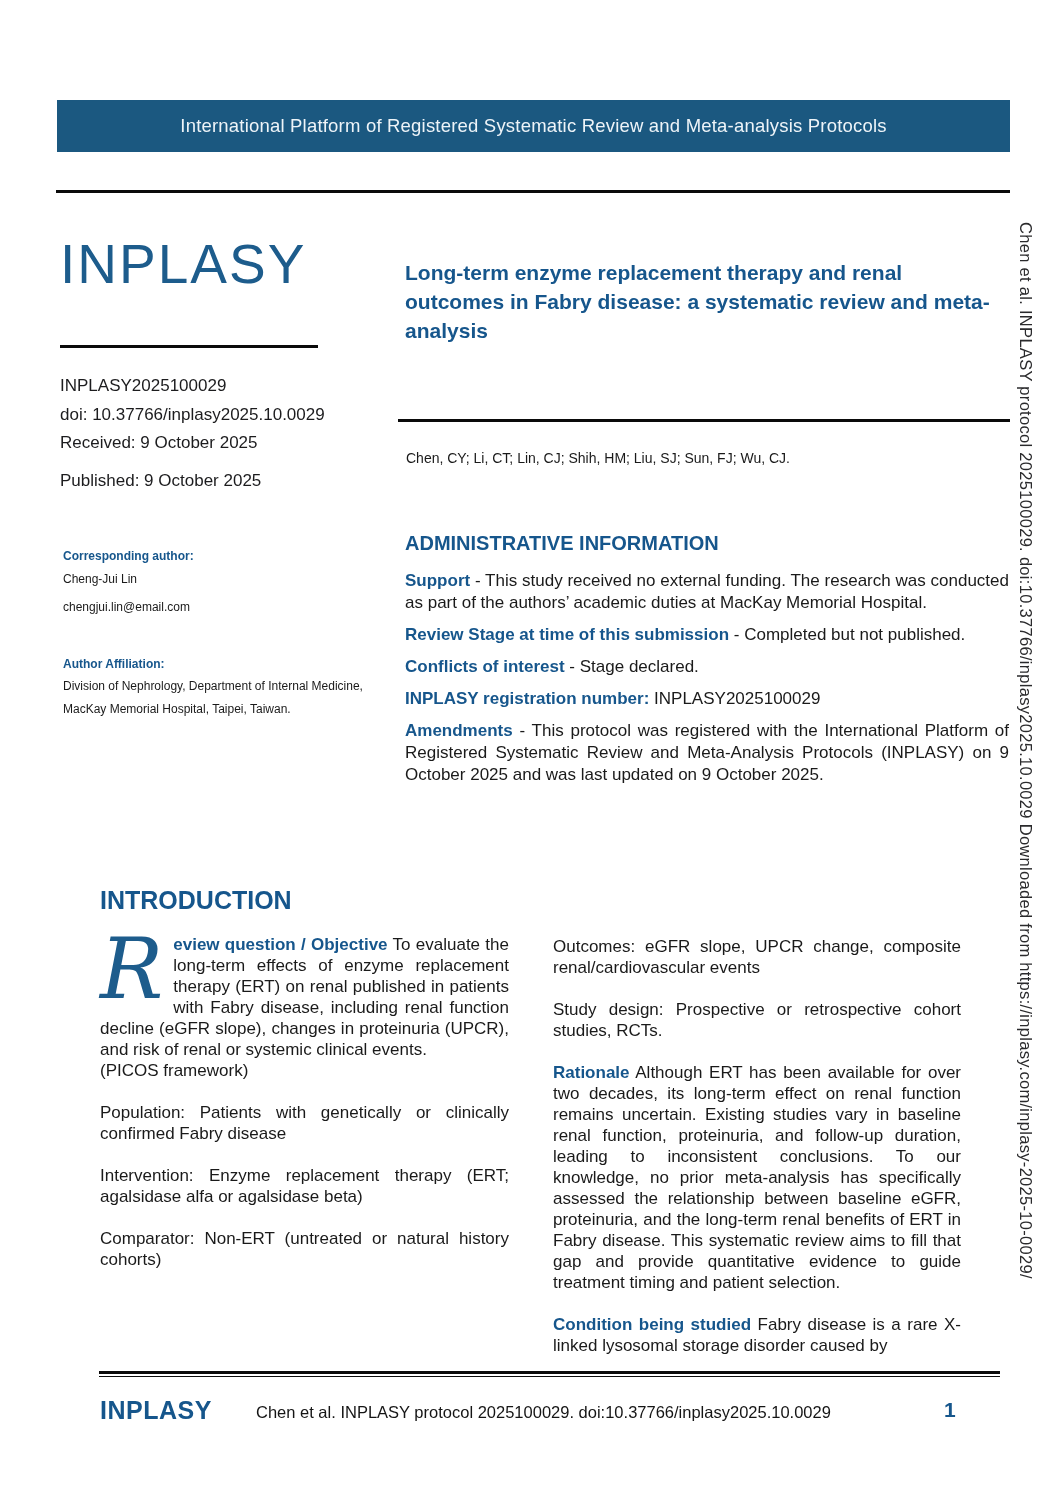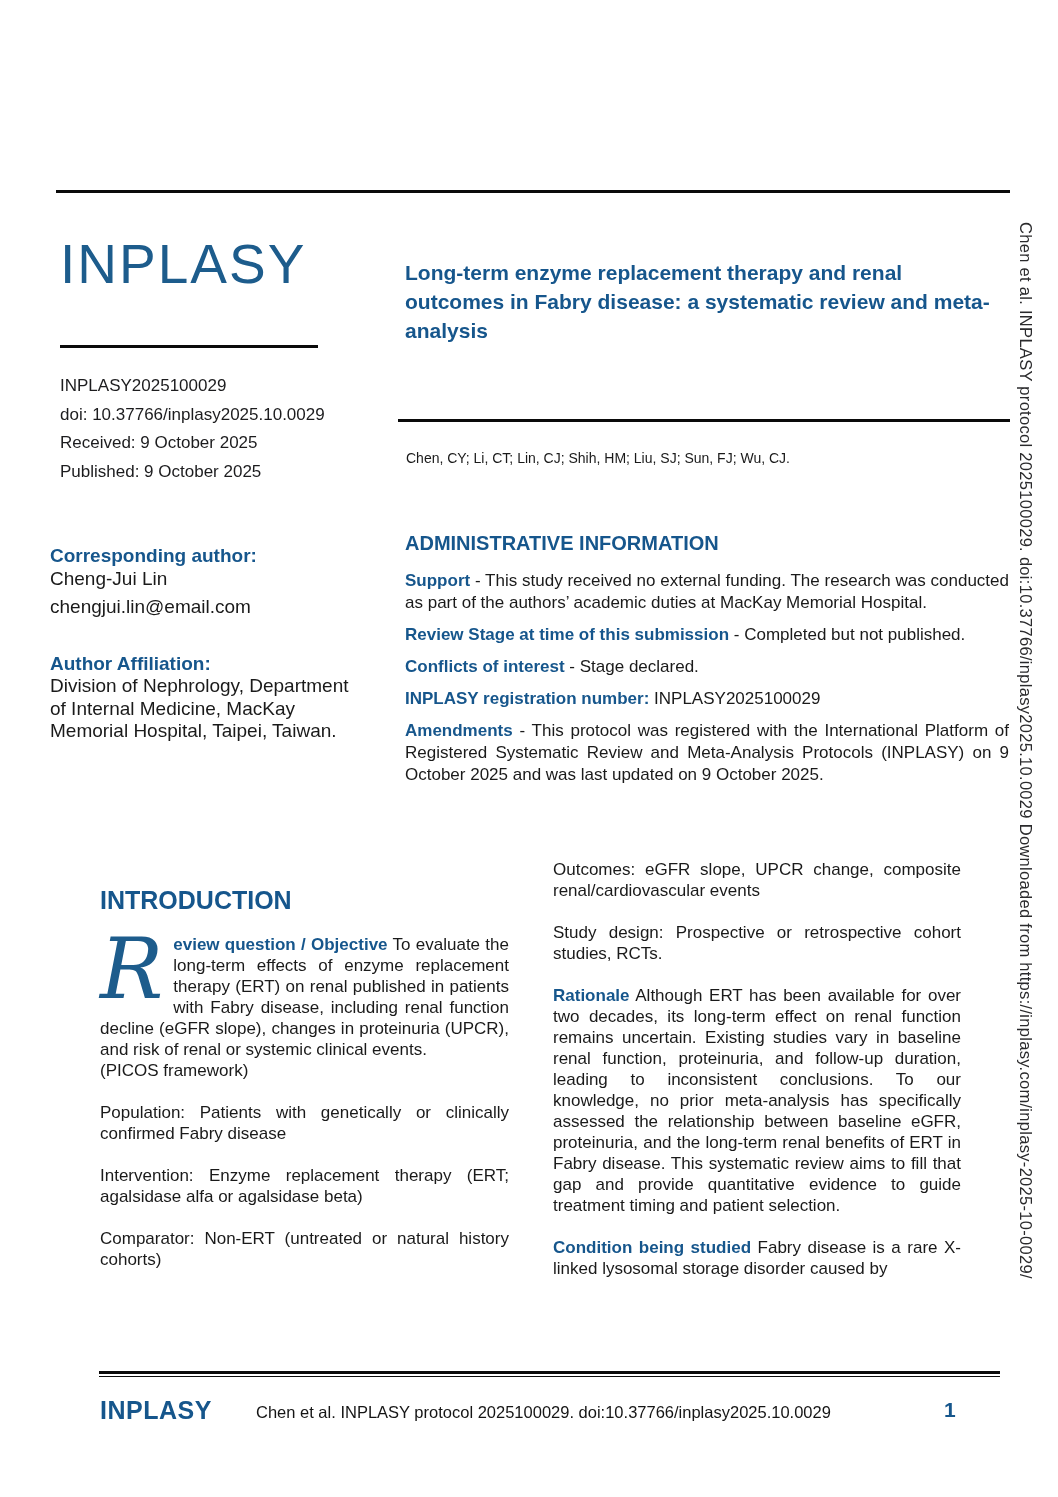--- a/index.html
+++ b/index.html
@@ -26,59 +26,62 @@
   .rule-title{left:398px;top:419px;width:612px;height:3px;}
   .rule-footer{
     position:absolute;left:99px;top:1371px;width:901px;height:6px;
     border-top:3px solid #0a0a0a;border-bottom:1px solid #0a0a0a;background:transparent;
   }
   .logo{
     position:absolute;left:60px;top:232px;
     font-size:55px;color:var(--logo-blue);letter-spacing:2px;font-weight:400;
   }
   .meta{position:absolute;left:60px;top:372px;font-size:17px;line-height:28.5px;color:#1c1c1e;}
-  .meta .pub{}
-  .leftinfo{position:absolute;left:50px;top:545px;width:305px;font-size:19px;line-height:22.5px;}
+  .meta .pub{margin-top:9px;}
+  .leftinfo{position:absolute;left:63px;top:545px;width:305px;font-size:12px;line-height:22.5px;}
   .h-blue{color:var(--accent);font-weight:bold;}
   .leftinfo .gap-email{margin-top:6px;}
   .leftinfo .gap-affil{margin-top:34px;}
   .title{
     position:absolute;left:405px;top:258px;width:590px;
     font-size:21px;font-weight:bold;color:var(--accent);line-height:29px;
   }
   .authors{position:absolute;left:406px;top:450px;width:600px;font-size:14px;}
   .admin{position:absolute;left:405px;top:532px;width:604px;font-size:17px;line-height:22px;text-align:justify;}
   .admin .admin-heading{color:var(--accent);font-weight:bold;margin:0 0 16px 0;font-size:20px;text-align:left;}
   .admin p{margin:0 0 10px 0;}
   .lbl{color:var(--accent);font-weight:bold;}
   .intro-heading{position:absolute;left:100px;top:886px;font-size:25px;font-weight:bold;color:var(--accent);}
   .col{font-size:17px;line-height:21px;text-align:justify;}
   .col p{margin:0 0 21px 0;}
   .col p:last-child{margin-bottom:0;}
   .col .tight{margin:0;}
   .col-left{position:absolute;left:100px;top:934px;width:409px;}
-  .col-right{position:absolute;left:553px;top:859px;width:408px;}
+  .col-right{position:absolute;left:553px;top:936px;width:408px;}
   .dropcap{
     float:left;font-family:"DejaVu Serif",serif;font-style:italic;
     font-size:84px;line-height:62px;color:var(--logo-blue);
     margin:4px 10px 0 0;
   }
   .sidebar-vtext{
     position:absolute;left:1016px;top:222px;height:1128px;
     writing-mode:vertical-rl;font-size:16.5px;color:#2a2a2c;letter-spacing:.3px;white-space:nowrap;
   }
   .footer-logo{position:absolute;left:100px;top:1396px;font-size:25px;font-weight:bold;color:var(--accent);letter-spacing:.5px;}
   .footer-cite{position:absolute;left:256px;top:1403px;font-size:16.5px;color:#151515;}
   .footer-page{position:absolute;left:944px;top:1398px;font-size:21px;font-weight:bold;color:var(--accent);}
 </style>
 </head>
 <body>
 
 <div class="page">
 
+  <div class="banner">
+    <span>International Platform of Registered Systematic Review and Meta-analysis Protocols</span>
+  </div>
 
   <div class="rule rule-header"></div>
 
   <div class="logo">INPLASY</div>
   <div class="rule rule-logo"></div>
 
   <div class="meta">
     <div>INPLASY2025100029</div>
     <div>doi: 10.37766/inplasy2025.10.0029</div>
     <div>Received: 9 October 2025</div>

